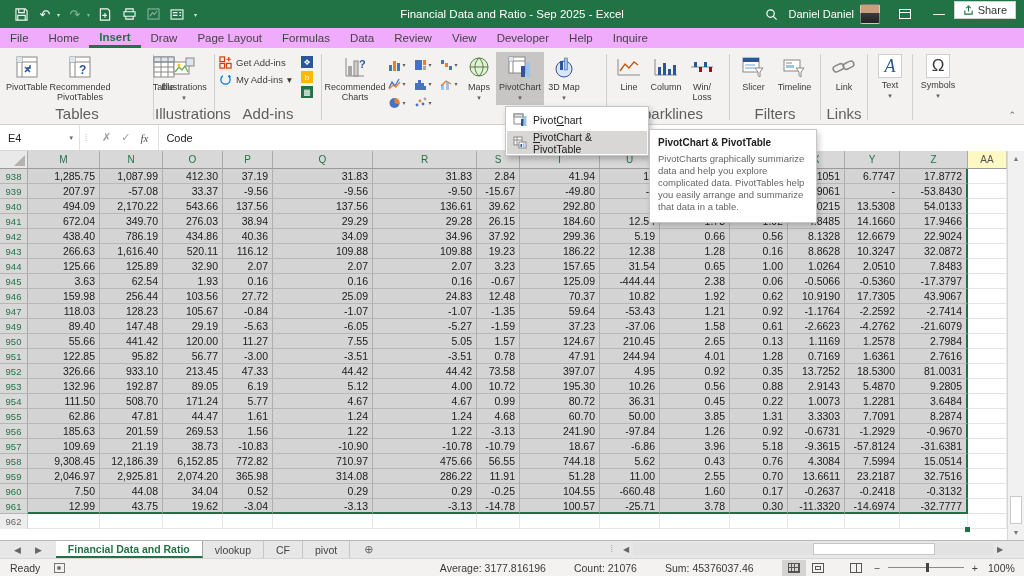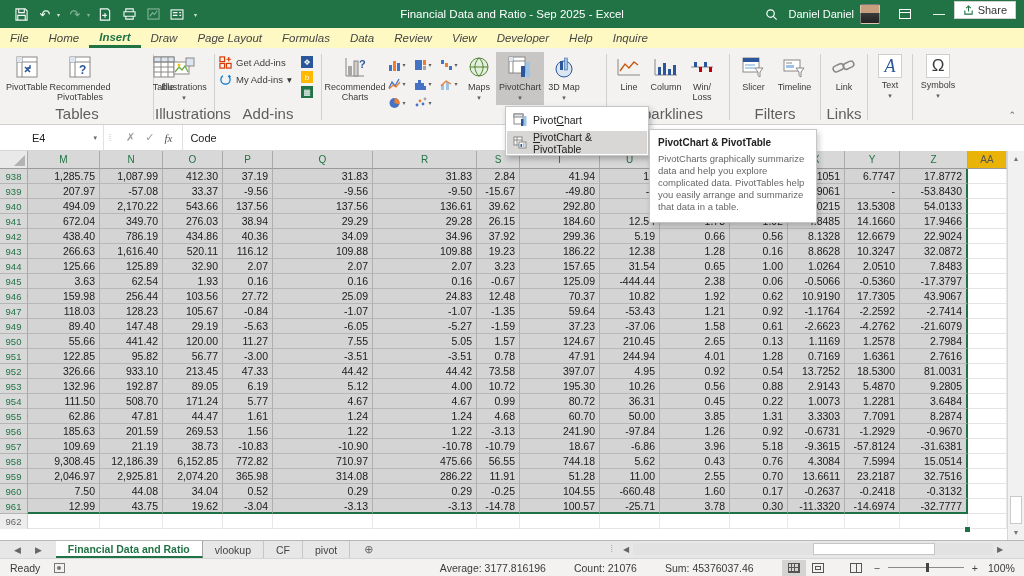--- a/index.html
+++ b/index.html
@@ -19,21 +19,21 @@
   .tb-right .tbtn { width:34px; height:28px; display:flex; align-items:center; justify-content:center; font-size:12px; }
   #avatar { width:20px; height:20px; border-radius:2px; margin:0 8px 0 6px;
     background:linear-gradient(180deg,#c9a07e 0%, #c9a07e 45%, #3a3a3a 46%, #222 100%); border:1px solid rgba(255,255,255,.4); }
   #user-name { font-size:11px; }
   .boxicon { width:12px; height:10px; border:1px solid #fff; position:relative; }
   .boxicon:before { content:""; position:absolute; left:0; top:2px; width:100%; height:1px; background:#fff; }
   .restore-icon { width:9px; height:8px; border:1px solid #fff; position:relative; margin-top:2px;}
   .restore-icon:before { content:""; position:absolute; left:2px; top:-4px; width:9px; height:8px; border:1px solid #fff; border-bottom:none; border-left:none;}
 
   
-  #tabrow { position:absolute; left:0; top:28px; width:1024px; height:20px; background:#fef9c3; display:flex; align-items:stretch;font-style:italic; }
+  #tabrow { position:absolute; left:0; top:28px; width:1024px; height:20px; background:#f0abfc; display:flex; align-items:stretch; }
   .rtab { font-size:11.5px; color:#444; padding:0 10px; display:flex; align-items:center; cursor:default; }
   .rtab.active { color:#217346; font-weight:bold; border-bottom:3px solid #217346; }
   #share-btn { position:absolute; right:8px; top:1px; height:18px; border:1px solid #d0d0d0; background:#fff;
     font-size:11px; color:#333; display:flex; align-items:center; gap:4px; padding:0 8px; }
 
   
   #ribbon { position:absolute; left:0; top:48px; width:1024px; height:77px; background:#f3f2f1;
     border-bottom:1px solid #d0cece; display:flex; align-items:stretch; padding:2px 0 0 2px; }
   .rgroup { position:relative; display:flex; align-items:flex-start; padding:2px 3px 14px 3px; }
   .rgroup-label { position:absolute; left:0; right:0; bottom:2px; text-align:center; font-size:15px; color:#605e5c; white-space:nowrap; }
@@ -47,38 +47,38 @@
   .smallbtn { display:flex; align-items:center; gap:4px; font-size:9.5px; color:#3b3a39; }
   .minigrid { display:grid; grid-template-columns:repeat(3, 26px); grid-auto-rows:19px; padding-top:3px; }
   .minibtn { display:flex; align-items:center; justify-content:center; gap:1px; }
   .minibtn .dd { font-size:6px; color:#605e5c; }
   .addin-side { display:flex; flex-direction:column; gap:3px; padding:4px 2px 0 2px; }
   .sq { width:12px; height:12px; font-size:8px; color:#fff; display:flex; align-items:center; justify-content:center; }
   #collapse-ribbon { position:absolute; right:8px; bottom:4px; font-size:9px; color:#605e5c; }
 
   
   #formulabar { position:absolute; left:0; top:125px; width:816px; height:26px; background:#fff;
-    border-bottom:1px solid #d6d6d6; display:flex; align-items:stretch;padding-left:24px; }
+    border-bottom:1px solid #d6d6d6; display:flex; align-items:stretch; }
   #name-box { width:80px; border-right:1px solid #e1e1e1; display:flex; align-items:center;
     font-size:11px; color:#222; padding-left:8px; }
   #name-box .dd { margin-left:auto; margin-right:6px; font-size:7px; color:#666; }
   .fdots { width:12px; display:flex; align-items:center; justify-content:center; color:#bbb; font-size:9px; }
   .fbtns { display:flex; align-items:center; gap:10px; padding:0 10px; border-right:1px solid #e1e1e1; }
   .fbtn { font-size:11px; color:#9b9b9b; }
   .fbtn.fx { color:#555; font-style:italic; font-family:"Liberation Serif", serif; }
   #formula-field { flex:1; display:flex; align-items:center; font-size:11px; color:#222; padding-left:7px; }
   #fb-chevron { width:20px; display:flex; align-items:center; justify-content:center; color:#666; font-size:8px; }
 
   
   #grid-wrap { position:absolute; left:0; top:151px; width:1007px; height:389px; background:#fff; overflow:hidden; }
   table#sheet { border-collapse:separate; border-spacing:0; table-layout:fixed; width:1007px; }
   #sheet th, #sheet td { overflow:hidden; white-space:nowrap; }
   #sheet thead th { height:18px; background:#d8d8d8; color:#217346; font-weight:normal; font-size:10px;
     border-right:1px solid #a9a9a9; border-bottom:1px solid #9a9a9a; text-align:center; }
-  #sheet thead th.plainh { background:#eab308; color:#555; border-right:1px solid #cfcfcf; }
+  #sheet thead th.plainh { background:#fef9c3; color:#555; border-right:1px solid #cfcfcf; }
   #sheet thead th.corner { background:#e9e9e9; position:relative; }
   #sheet thead th.corner:after { content:""; position:absolute; right:2px; bottom:2px;
     border-left:11px solid transparent; border-bottom:11px solid #b5b3b1; }
   #sheet tbody th { height:15px; background:#d8d8d8; color:#217346; font-weight:normal; font-size:9.5px;
     border-right:1px solid #a9a9a9; border-bottom:1px solid #b5b5b5; text-align:center; }
   #sheet tbody tr.partial th { background:#ededed; color:#666; border-right:1px solid #cfcfcf; border-bottom:none; }
   #sheet td { height:15px; font-size:10.5px; color:#1a1a1a; text-align:right; padding:0 4px;
     background:#d4d4d4; border-right:1px solid #aeaeae; border-bottom:1px solid #b8b8b8; }
   #sheet td.plain { background:#fff; border-right:1px solid #e8e8e8; border-bottom:1px solid #e4e4e4; }
   #sheet td.selr { border-right:2px solid #1e7145; }
@@ -834,21 +834,21 @@
           <td class="sel">326.66</td>
           <td class="sel">933.10</td>
           <td class="sel">213.45</td>
           <td class="sel">47.33</td>
           <td class="sel">44.42</td>
           <td class="sel">44.42</td>
           <td class="sel">73.58</td>
           <td class="sel">397.07</td>
           <td class="sel">4.95</td>
           <td class="sel">0.92</td>
-          <td class="sel">0.54</td>
+          <td class="sel">0.35</td>
           <td class="sel">13.7252</td>
           <td class="sel">18.5300</td>
           <td class="sel selr">81.0031</td>
           <td class="plain"></td>
         </tr>
         <tr>
           <th>953</th>
           <td class="sel">132.96</td>
           <td class="sel">192.87</td>
           <td class="sel">89.05</td>

